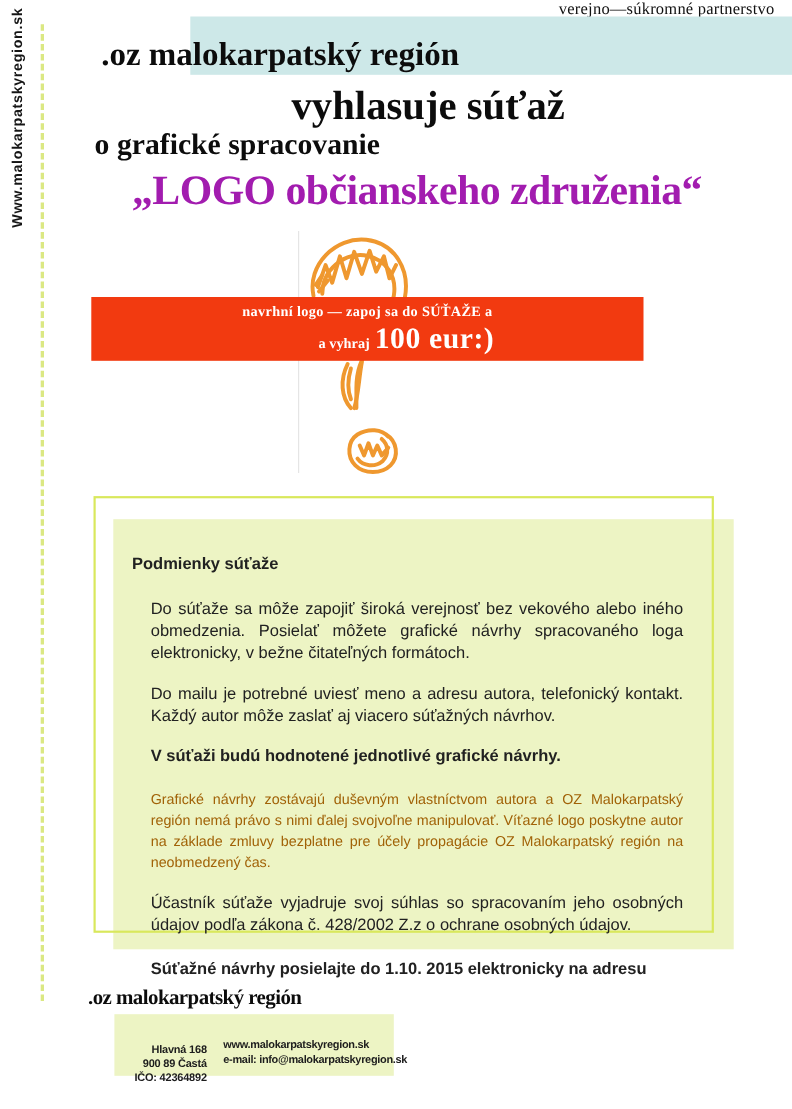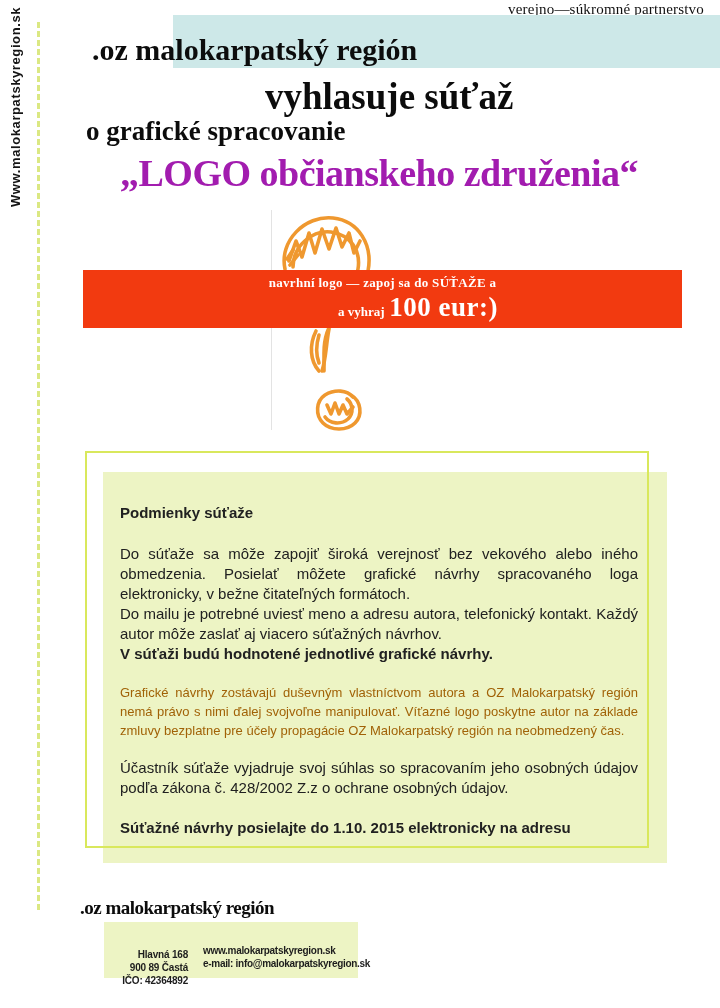--- a/index.html
+++ b/index.html
@@ -46,37 +46,37 @@
     left:120px;top:151px;
     font:bold 38px "Liberation Serif", serif;color:#a21caf;white-space:nowrap;letter-spacing:-.5px;
   }
 
   
   .img-edge{left:271px;top:210px;width:1px;height:220px;background:#e3e3e3;}
   .doodle{left:263px;top:203px;width:116px;height:232px;}
 
   
   .banner{
-    left:83px;top:270px;width:599px;height:58px;background:#f23a10;
+    left:83px;top:270px;width:502px;height:58px;background:#f23a10;
     display:flex;flex-direction:column;justify-content:center;align-items:center;
     color:#ffffff;text-align:center;
   }
   .banner-l1{font:bold 13px "Liberation Serif", serif;letter-spacing:.3px;white-space:nowrap;}
   .banner-l2{white-space:nowrap;margin-top:1px;position:relative;left:18px;}
   .banner-l2 .pre{font:bold 13px "Liberation Serif", serif;margin-left:35px;}
   .banner-l2 .amt{font:bold 27px "Liberation Serif", serif;letter-spacing:.5px;}
 
   
   .cond-fill{left:103px;top:472px;width:564px;height:391px;background:#edf4c4;}
   .cond-outline{left:85px;top:451px;width:560px;height:393px;border:2px solid #d9e85c;background:transparent;}
   .cond-text{
     left:120px;top:503px;width:518px;
     font:15px/20px "Liberation Sans", sans-serif;color:#212121;
   }
-  .cond-text p{margin:0;text-align:justify;}
+  .cond-text p{margin:17px;text-align:justify;}
   .cond-h{font-weight:bold;margin:0 0 21px 0 !important;text-align:left !important;}
   .p-bold{font-weight:bold;text-align:left;}
   .p-gray{color:#a16207;font-size:13px;line-height:19px;margin-top:19px !important;}
   .p-gap{margin-top:18px !important;}
   .p-underline{font-weight:bold;text-align:left !important;margin-top:20px !important;white-space:nowrap;}
   .p-email{text-align:left !important;margin-top:2px !important;}
 
   
   .f-org{
     left:80px;top:897px;

